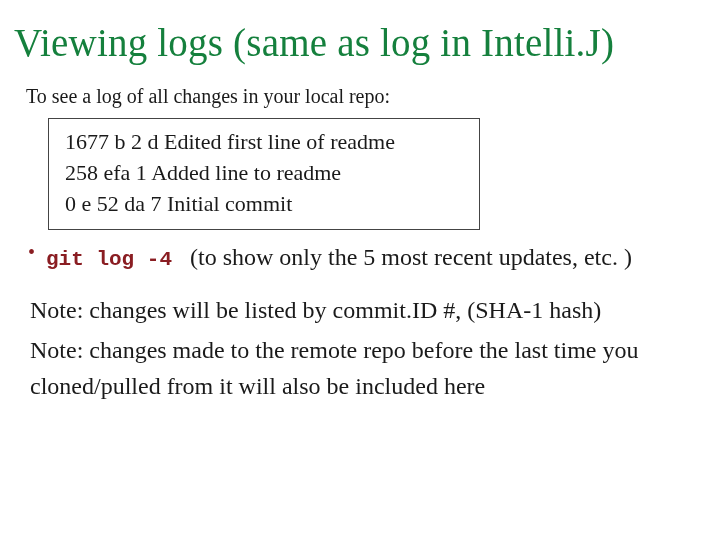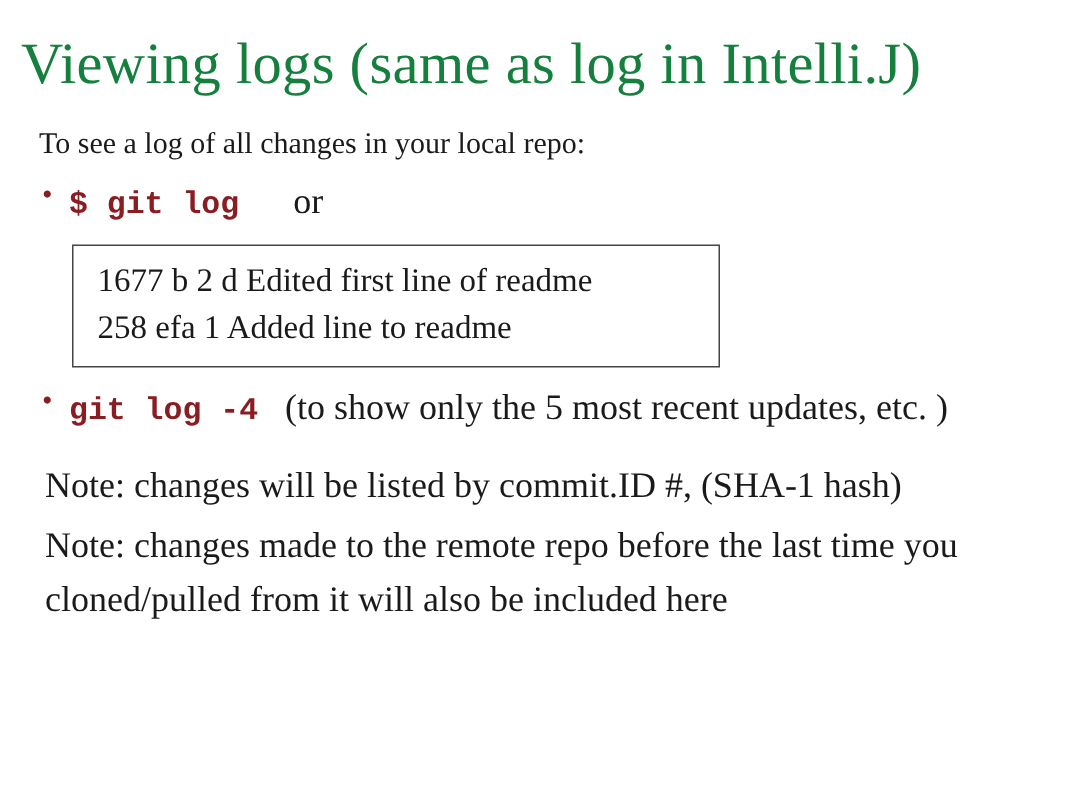--- a/index.html
+++ b/index.html
@@ -78,30 +78,26 @@
 </head>
 <body>
 
 <div class="slide">
 
   <h1 class="title">Viewing logs (same as log in Intelli.J)</h1>
 
   <p class="intro">To see a log of all changes in your local repo:</p>
 
   <ul class="bul">
-    <li>
-      <span class="code">$ git log</span>
-      &nbsp;&nbsp;&nbsp;&nbsp;
-      <span class="body-text">or</span>
-    </li>
   </ul>
 
   <div class="output-box">
     <div class="output-line">1677 b 2 d Edited first line of readme</div>
     <div class="output-line">258 efa 1 Added line to readme</div>
+    <div class="output-line">0 e 52 da 7 Initial commit</div>
   </div>
 
   <ul class="bul">
     <li>
       <span class="code">git log -4</span>
       &nbsp;
       <span class="body-text">(to show only the 5 most recent updates, etc. )</span>
     </li>
   </ul>
 

